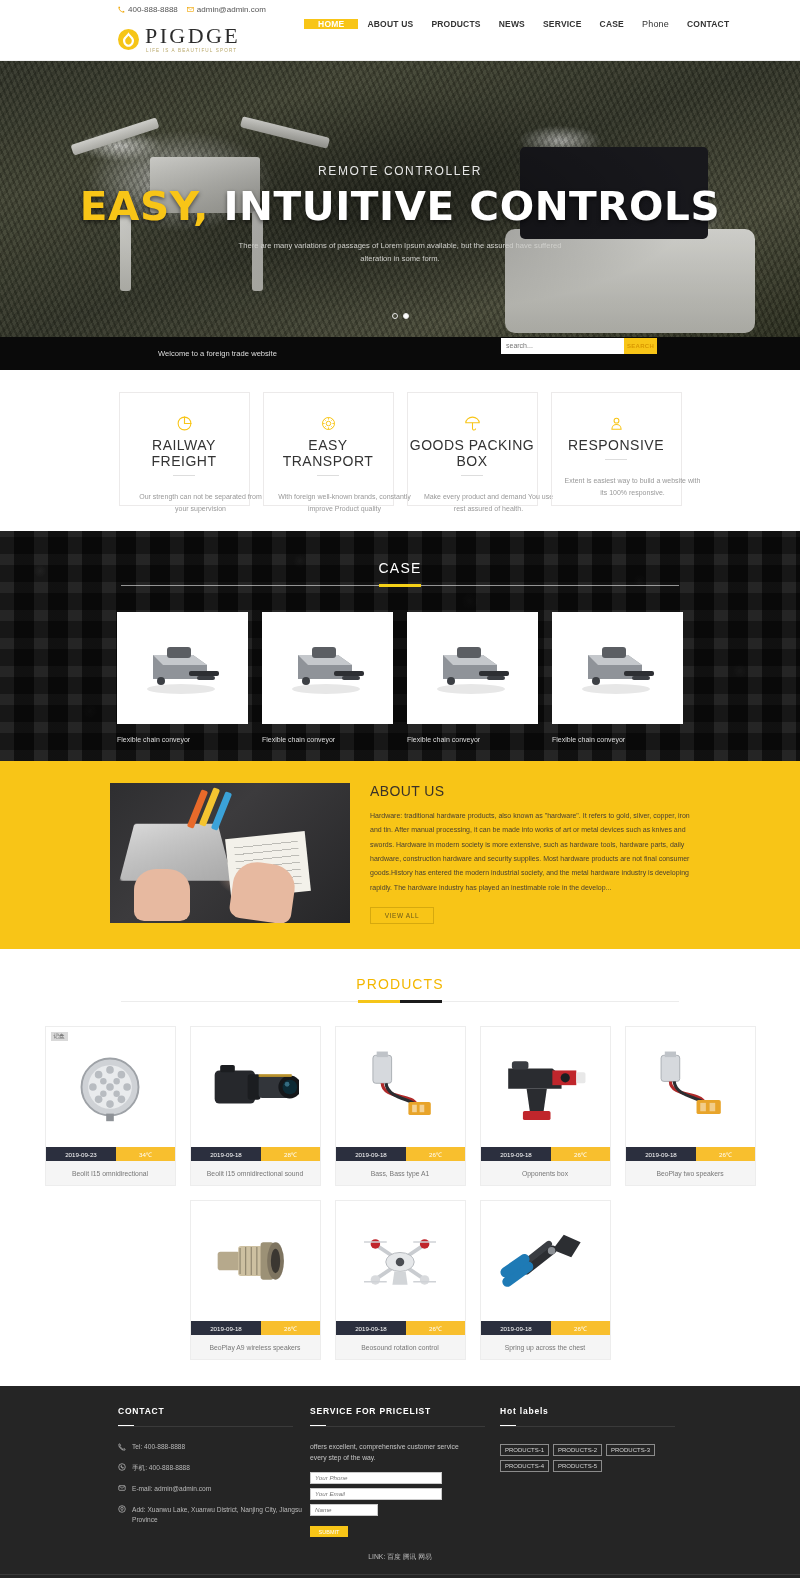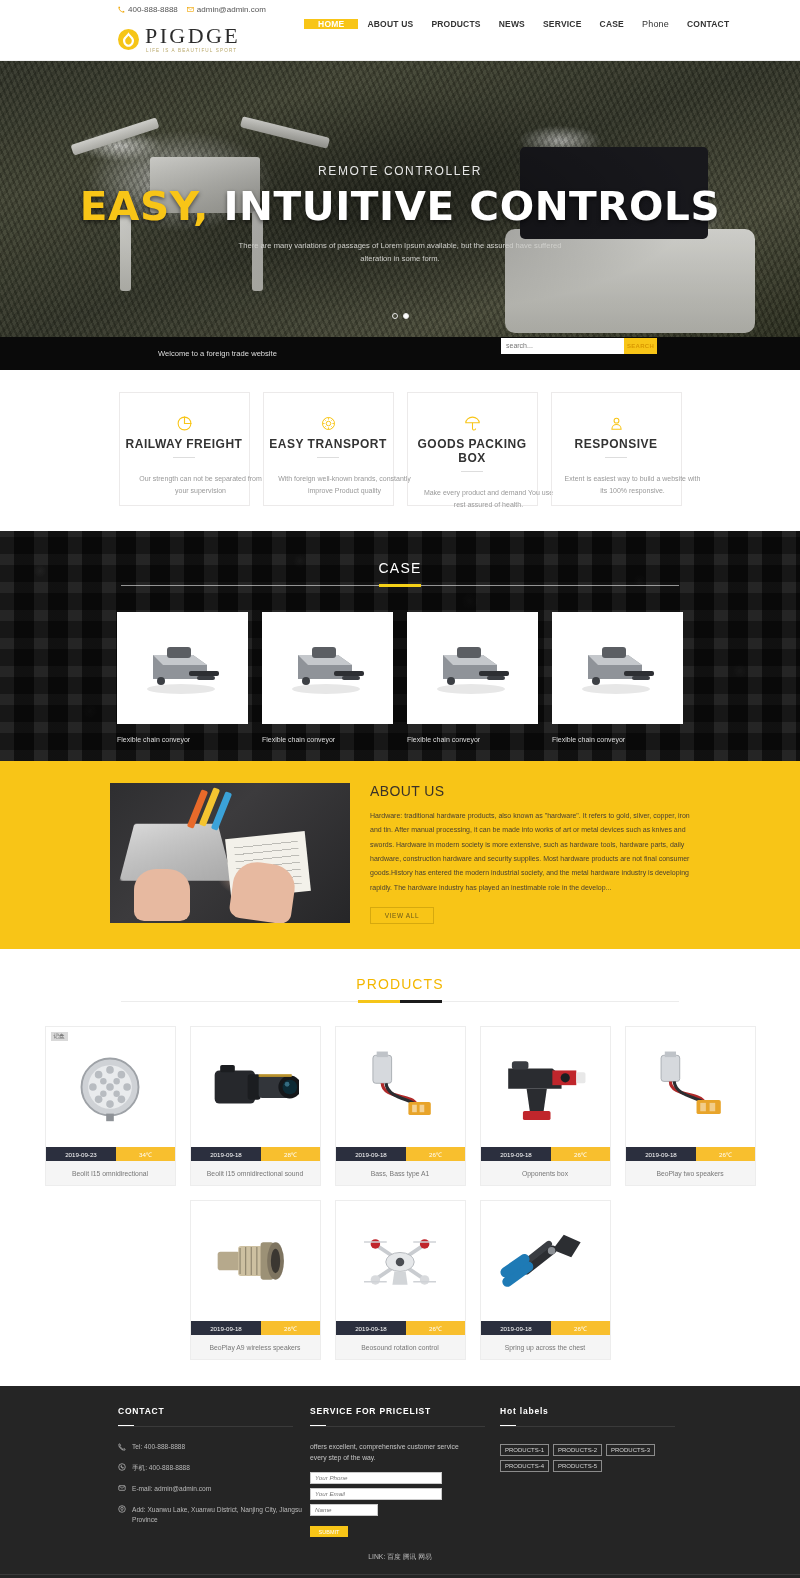--- a/index.html
+++ b/index.html
@@ -189,21 +189,21 @@
     display: flex; justify-content: center; gap: 13px;
   }
   .fcard {
     width: 131px; height: 114px;
     border: 1px solid #eceaea;
     text-align: center;
     padding-top: 22px;
   }
   .fcard .ficon { height: 22px; color: #f8c517; }
   .fcard .ftitle {
-    font-size: 12px; font-weight: bold;
+    font-size: 14px; font-weight: normal;
     color: #333; letter-spacing: .5px;
   }
   .fcard .fline {
     width: 22px; height: 1px; background: #ddd;
     margin: 6px auto 9px;
   }
   .fcard .fdesc {
     font-size: 7px; color: #999;
     line-height: 1.75;
     padding: 0 12px;

